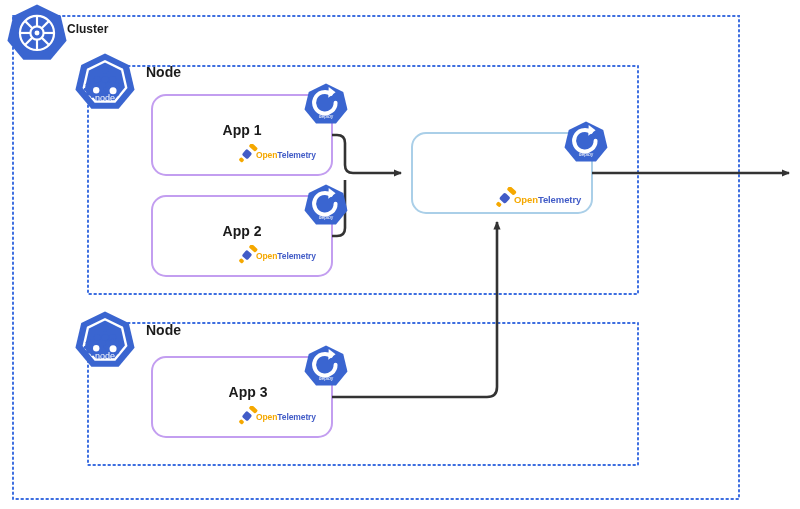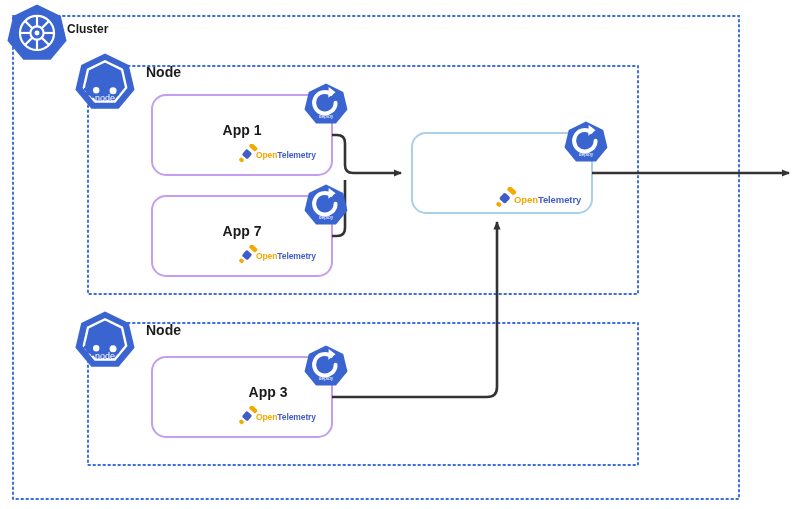--- a/index.html
+++ b/index.html
@@ -128,22 +128,22 @@
 
   <div class="node-cap" style="left:75px;top:93px;">node</div>
   <div class="node-cap" style="left:75px;top:351px;">node</div>
 
   <div class="deploy-cap" style="left:306px;top:113px;">deploy</div>
   <div class="deploy-cap" style="left:306px;top:214px;">deploy</div>
   <div class="deploy-cap" style="left:306px;top:375px;">deploy</div>
   <div class="deploy-cap" style="left:566px;top:151px;">deploy</div>
 
   <div class="app-title" style="left:152px;top:122px;width:180px;text-align:center;">App 1</div>
-  <div class="app-title" style="left:152px;top:223px;width:180px;">App 7</div>
-  <div class="app-title" style="left:152px;top:384px;width:192px;padding-left:20px;">App 3</div>
+  <div class="app-title" style="left:152px;top:223px;width:180px;">App 2</div>
+  <div class="app-title" style="left:152px;top:384px;width:192px;">App 3</div>
 
   <div class="otel-wrap" style="left:256px;top:150px;">
     <span class="otel-txt otel-open">Open</span>
     <span class="otel-txt otel-tele">Telemetry</span>
   </div>
   <div class="otel-wrap" style="left:256px;top:251px;">
     <span class="otel-txt otel-open">Open</span>
     <span class="otel-txt otel-tele">Telemetry</span>
   </div>
   <div class="otel-wrap" style="left:256px;top:412px;">

